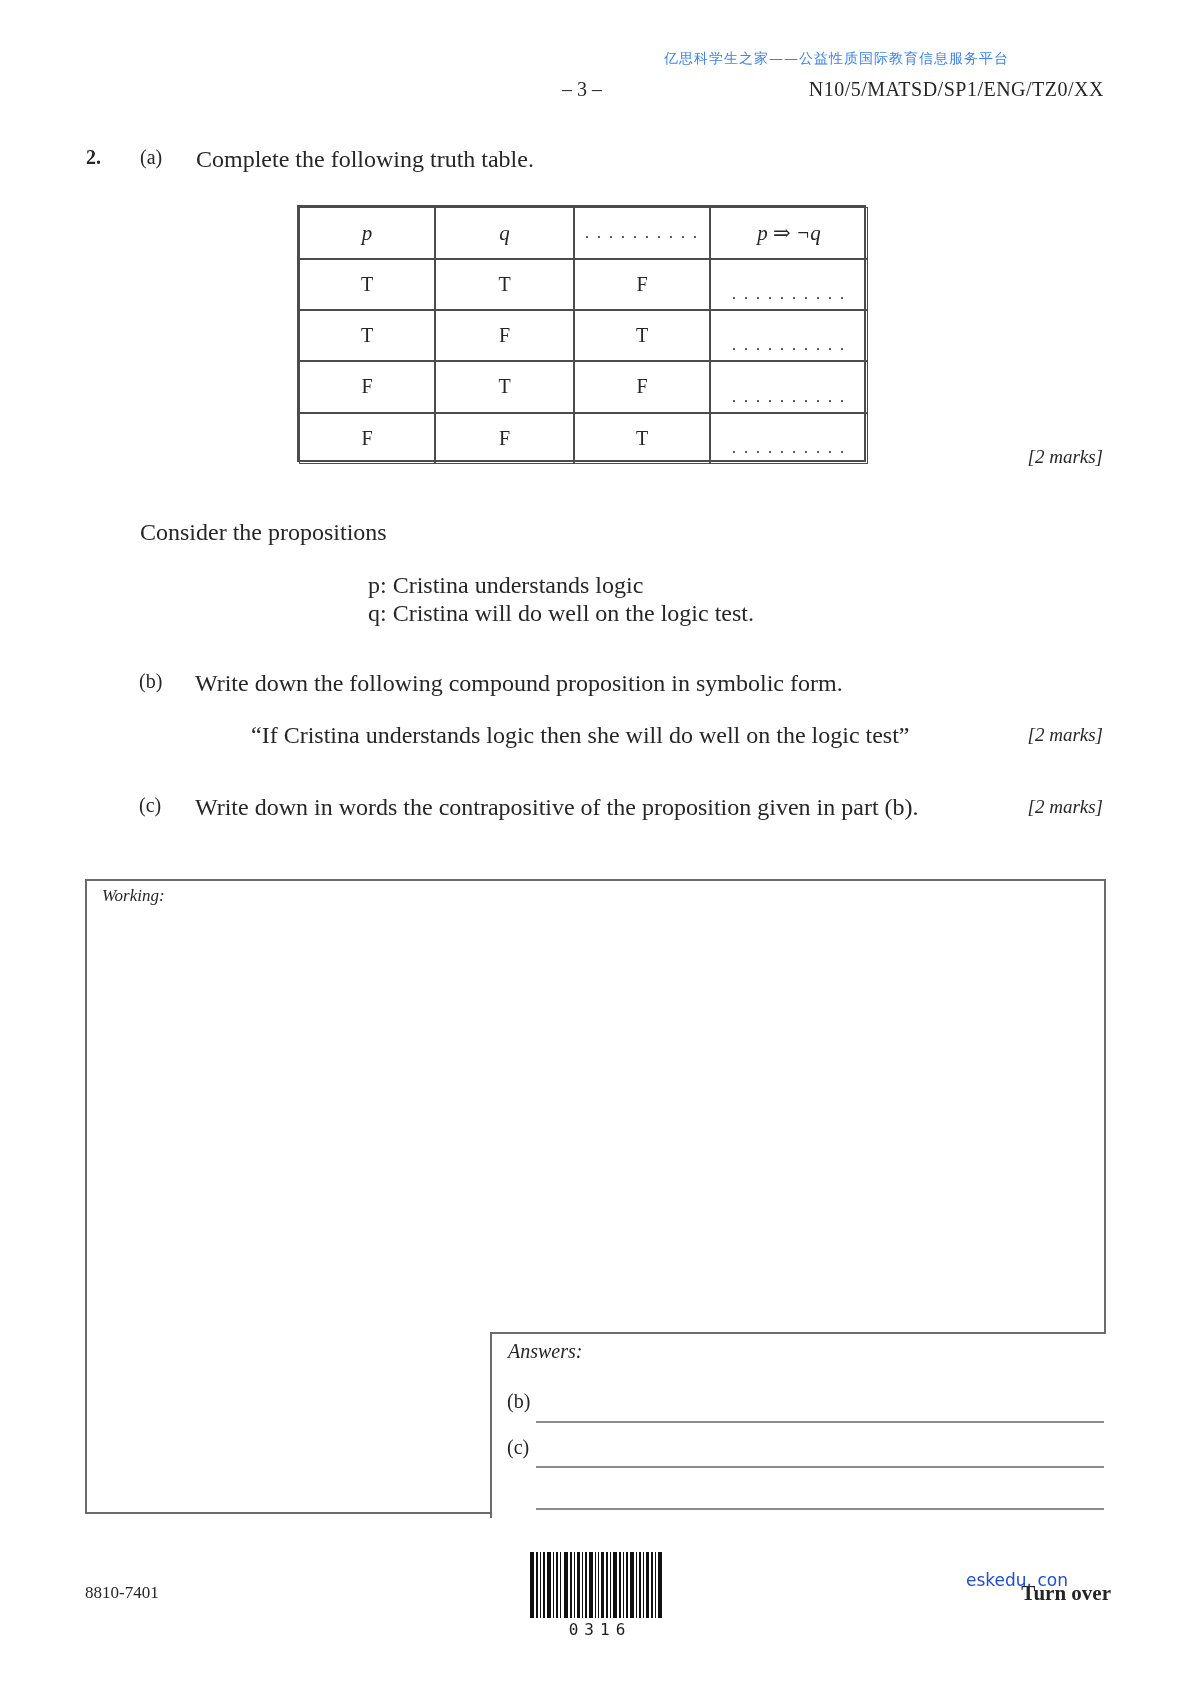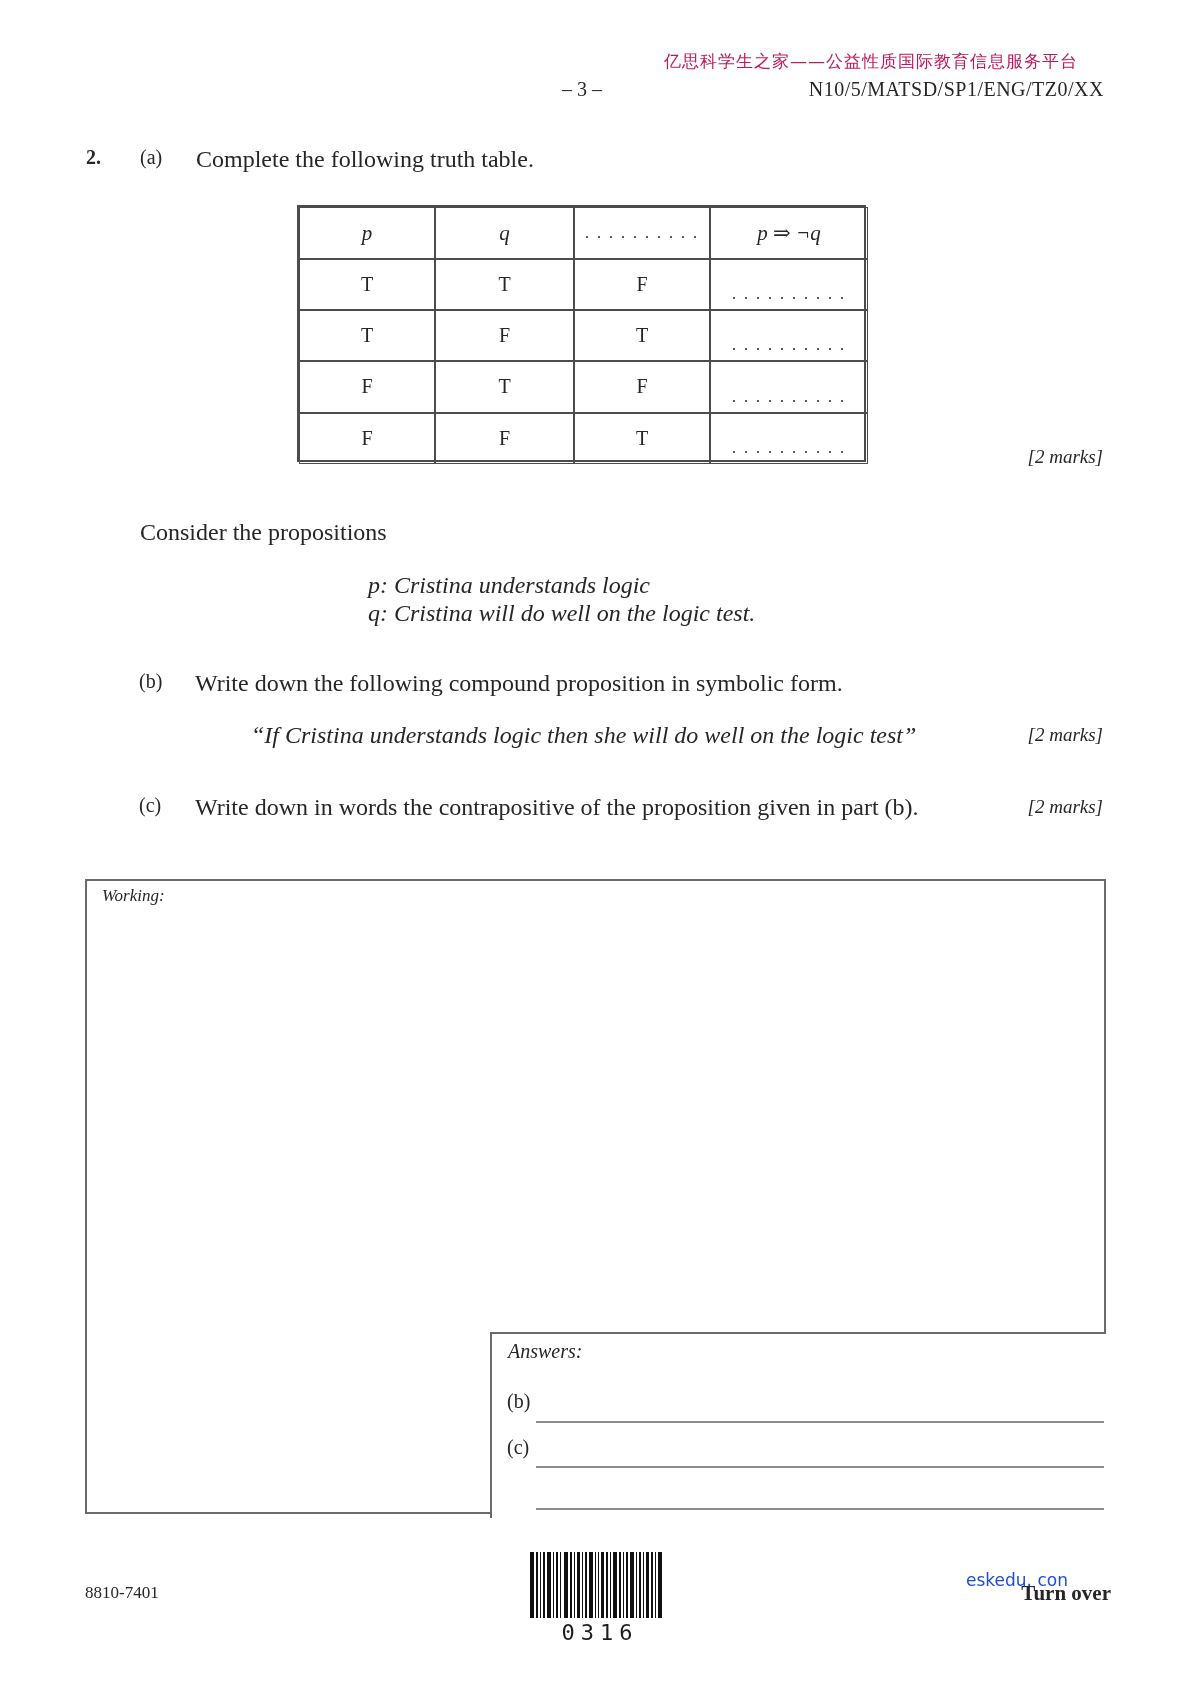--- a/index.html
+++ b/index.html
@@ -3,23 +3,23 @@
 <meta charset="utf-8">
 <style>
   * { margin:0; padding:0; box-sizing:border-box; }
   html,body { background:#ffffff; }
   .page {
     position:relative; width:1191px; height:1684px; margin:0 auto;
     background:#ffffff; overflow:hidden;
     font-family:"Liberation Serif","DejaVu Serif",serif; color:#262626;
   }
   .abs { position:absolute; }
-  .italic { font-style:italic; }
+  .italic { }
 
-  .cjk-watermark { left:664px; top:50px; font-size:17px; color:#be185d;
+  .cjk-watermark { left:664px; top:50px; font-size:14px; color:#3b82f6;
     font-family:"DejaVu Sans","Liberation Sans",sans-serif; letter-spacing:1px; }
   .page-number { left:536px; top:78px; width:92px; text-align:center; font-size:20px; }
   .paper-code { right:87px; top:78px; font-size:20px; letter-spacing:0.5px; }
 
   .q-number { left:86px; top:146px; font-size:20px; font-weight:bold; }
   .part-label { font-size:20px; }
   .body-text { font-size:24px; }
 
   
   .truth-table { left:297px; top:205px; width:569px; height:257px;
@@ -43,21 +43,21 @@
     background:#ffffff; border-top:2px solid #6b6b6b; border-left:2px solid #6b6b6b; }
   .answers-label { left:508px; top:1340px; font-size:20px; font-style:italic; }
   .answer-part-label { font-size:20px; }
   .answer-line { height:0; border-bottom:2px solid #8c8c8c; width:568px; left:536px; }
 
   
   .doc-code { left:85px; top:1583px; font-size:17px; }
   .barcode { left:530px; top:1552px; }
   .barcode-number { left:518px; top:1620px; width:158px; text-align:center;
     font-family:"DejaVu Sans Mono","Liberation Mono",monospace;
-    font-size:22px; letter-spacing:6px; padding-left:6px; color:#1c1c1c; }
+    font-size:16px; letter-spacing:6px; padding-left:6px; color:#1c1c1c; }
   .site-watermark { left:966px; top:1570px; font-size:17px; color:#1d4ed8;
     font-family:"DejaVu Sans","Liberation Sans",sans-serif; }
   .turn-over { right:80px; top:1581px; font-size:21px; font-weight:bold;margin-left:40px; }
 </style>
 </head>
 <body>
 
 <div class="page">
 
   <div class="abs cjk-watermark">亿思科学生之家——公益性质国际教育信息服务平台</div>

